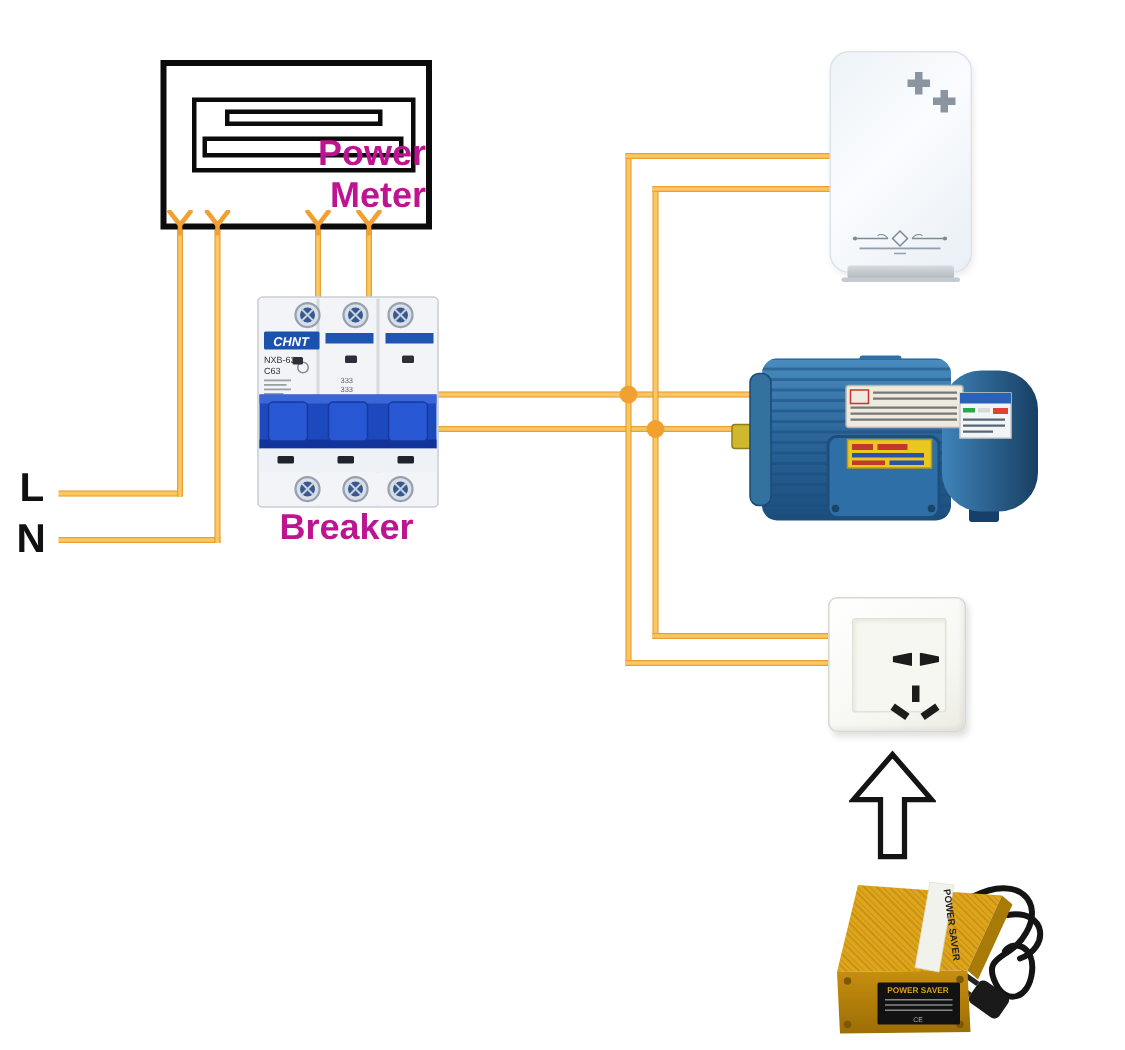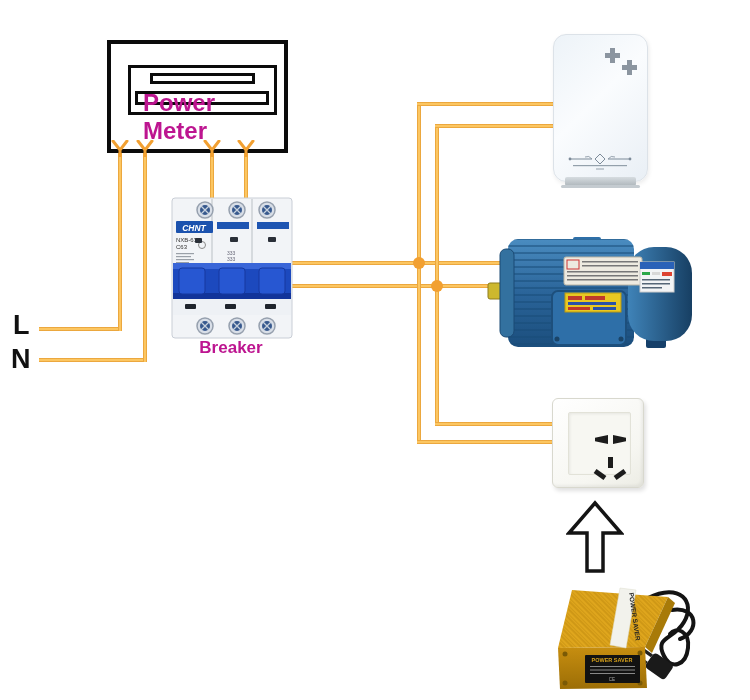--- a/index.html
+++ b/index.html
@@ -13,28 +13,28 @@
   .jdot{position:absolute;width:12px;height:12px;border-radius:50%;background:#F2A031;z-index:2;}
   .fork{position:absolute;z-index:4;}
   
   .meter{position:absolute;left:107px;top:40px;width:181px;height:113px;box-sizing:border-box;
          border:4px solid #0b0b0b;background:#fff;z-index:3;}
   .meter-display{position:absolute;left:17px;top:21px;width:149px;height:50px;box-sizing:border-box;
          border:3px solid #0b0b0b;background:#fff;}
   .meter-bar{position:absolute;box-sizing:border-box;border:3px solid #0b0b0b;background:#fff;}
   .bar1{left:19px;top:5px;width:105px;height:11px;}
   .bar2{left:4px;top:23px;width:134px;height:14px;}
-  .meter-label{position:absolute;left:0;right:0;bottom:4px;text-align:left;
+  .meter-label{position:absolute;left:0;right:0;bottom:4px;text-align:right;
          font-size:24px;font-weight:bold;color:#BD1590;letter-spacing:0px;margin-left:32px;}
   
   .mains-label{position:absolute;font-size:27px;font-weight:bold;color:#111;z-index:3;}
   
   .breaker-svg{position:absolute;left:171px;top:197px;z-index:3;}
   .breaker-label{position:absolute;left:176px;top:338px;width:110px;text-align:center;
-         font-size:17px;font-weight:bold;color:#BD1590;z-index:3;}
+         font-size:24px;font-weight:bold;color:#BD1590;z-index:3;}
   
   .device{position:absolute;left:553px;top:34px;width:95px;height:148px;z-index:3;
          border:1px solid #DCE2E8;border-radius:13px;box-sizing:border-box;
          background:linear-gradient(135deg,#EDF3F8 0%,#FAFCFE 45%,#E9EFF5 100%);
          box-shadow:1px 2px 4px rgba(0,0,0,0.08);}
   .plus{position:absolute;width:15px;height:15px;}
   .plus::before{content:"";position:absolute;left:5px;top:0;width:5px;height:15px;background:#8B95A0;}
   .plus::after{content:"";position:absolute;left:0;top:5px;width:15px;height:5px;background:#8B95A0;}
   .device-base{position:absolute;left:11px;top:142px;width:71px;height:9px;border-radius:2px;
          background:linear-gradient(180deg,#D6DCE0,#AEB6BB);}

